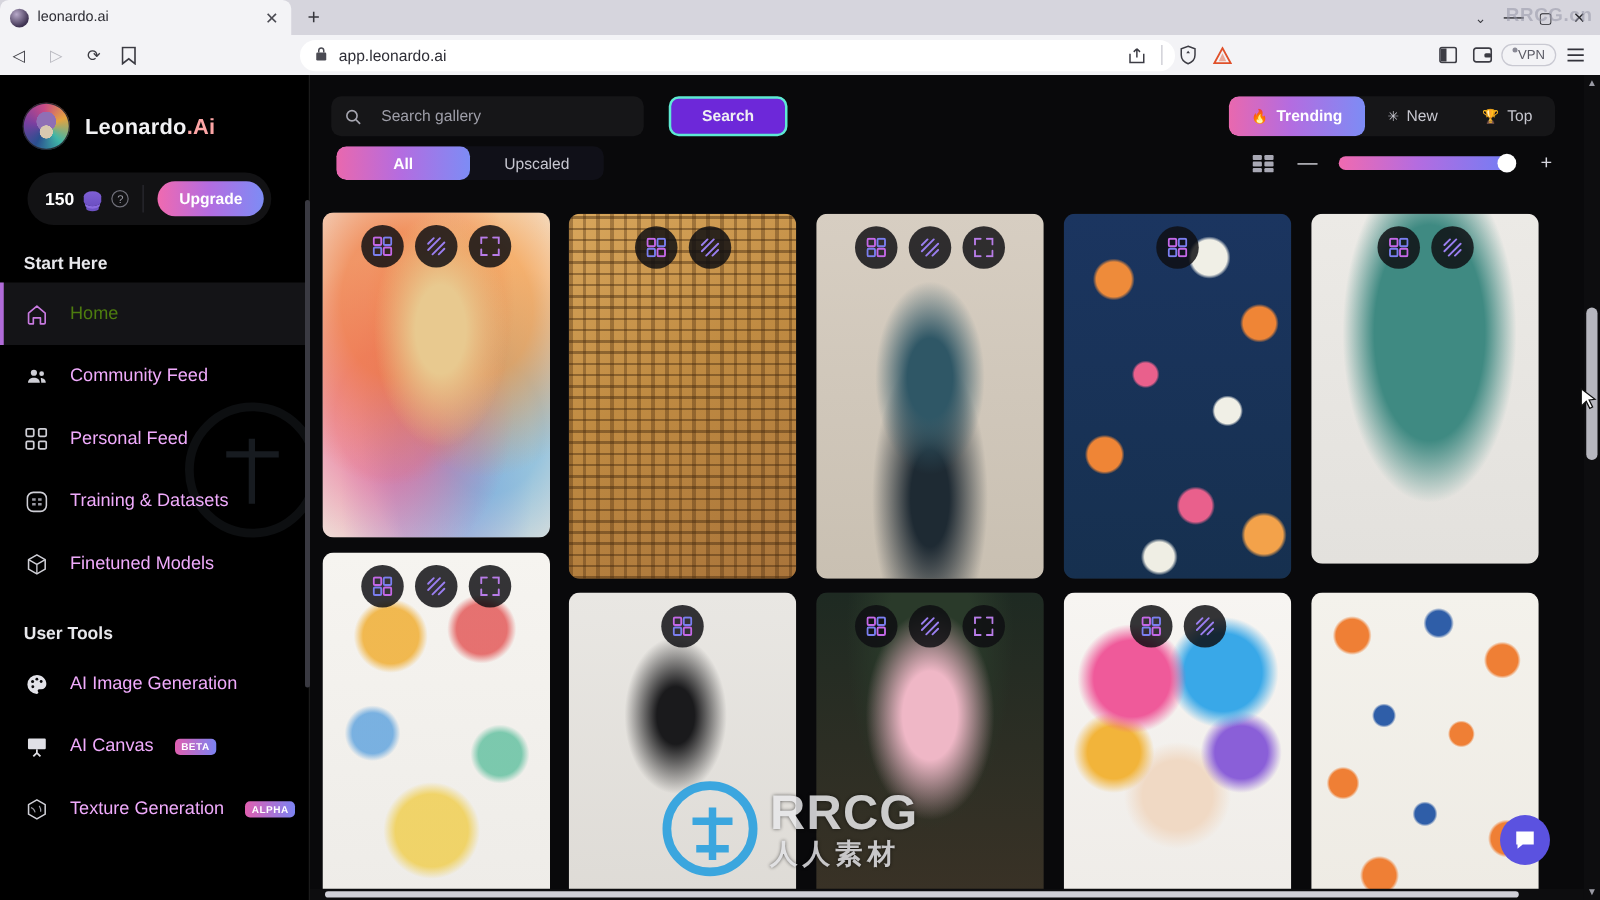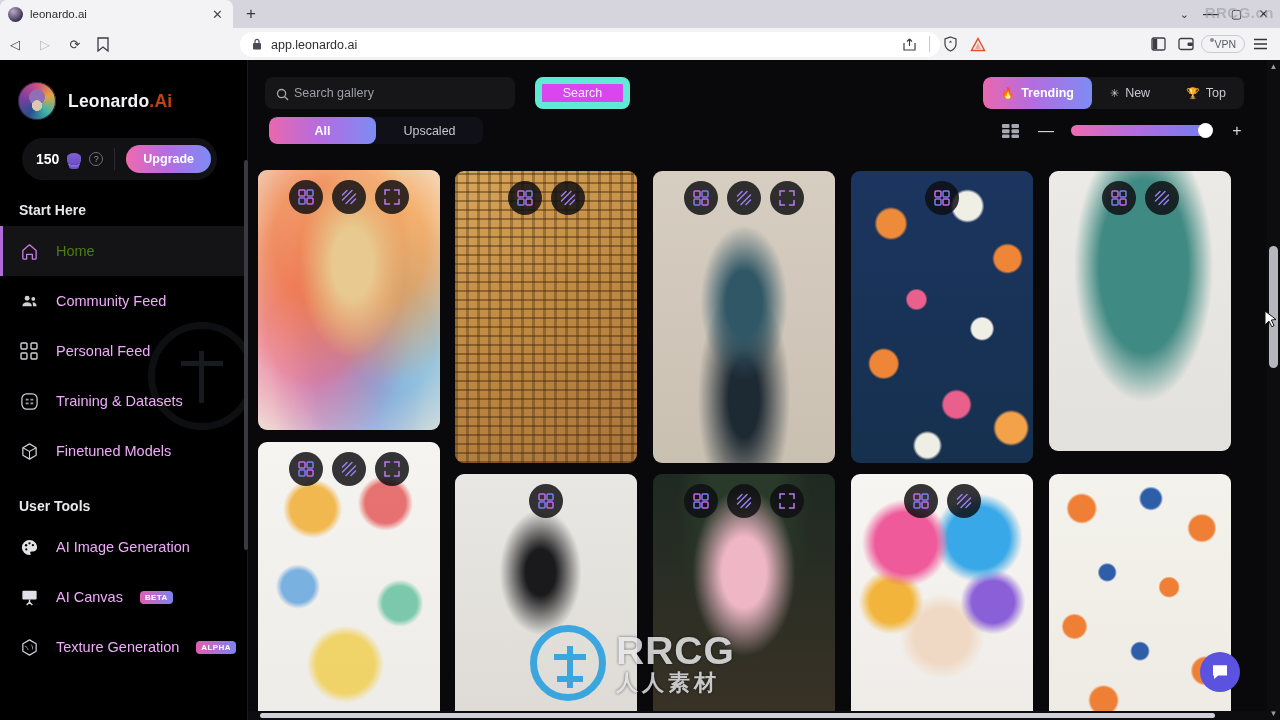--- a/index.html
+++ b/index.html
@@ -102,21 +102,21 @@
   .brand-avatar {
     width: 38px; height: 38px; border-radius: 50%;
     background:
       radial-gradient(circle at 50% 62%, #d9c9b0 0 17%, transparent 18%),
       radial-gradient(circle at 50% 40%, #8f6fb5 0 26%, transparent 27%),
       conic-gradient(from 210deg, #2a4f8f, #7a3fa0, #c84a86, #e5a33f, #3fb6a8, #2a4f8f);
     box-shadow: inset 0 0 0 1px #2a2a33;
     flex: none;
   }
   .brand-name { font-size: 17.5px; font-weight: 700; color: #f2f2f4; letter-spacing: .2px; }
-  .brand-name .ai { color: #c2410c; }
+  .brand-name .ai { color: #fca5a5; }
 
   .credit-pill {
     margin: 18px 0 0 22px; width: 195px; height: 42px;
     background: #121214; border-radius: 21px;
     display: flex; align-items: center; gap: 8px; padding: 0 6px 0 14px;
   }
   .credit-num { font-size: 14px; font-weight: 700; color: #fff; }
   .coin {
     width: 14px; height: 12px; flex: none;
     background:
@@ -179,34 +179,34 @@
   .main {
     position: absolute; left: 248px; top: 0; width: 1020px; height: 660px;
     background: #09090b; overflow: hidden;
   }
   .toolbar-row1 {
     position: absolute; left: 17px; top: 17px; right: 12px; height: 34px;
   }
   .search-box {
     position: absolute; left: 0; top: 0; width: 250px; height: 32px;
     background: #161618; border-radius: 8px;
-    display: flex; align-items: center; gap: 5px; padding: 0 11px;
+    display: flex; align-items: center; gap: 16px; padding: 0 11px;
   }
   .search-ico { width: 13px; height: 13px; flex: none; color: #a6a6b0; }
   .search-input {
     background: transparent; border: none; outline: none;
     color: #d4d4da; font-size: 12.5px; width: 100%;
     font-family: "Liberation Sans", sans-serif;
   }
   .search-input::placeholder { color: #9e9ea8; }
   .search-btn {
     position: absolute; left: 270px; top: 0; width: 95px; height: 32px;
-    border-radius: 8px; background: #d946ef;
-    border: 7px solid #5eead4;
-    color: #efeff3; font-size: 12.5px; font-weight: 400;
+    border-radius: 8px; background: #6d28d9;
+    border: 2px solid #5eead4;
+    color: #efeff3; font-size: 12.5px; font-weight: 700;
     display: flex; align-items: center; justify-content: center; cursor: pointer;
   }
   .sort-group {
     position: absolute; right: 12px; top: 0; height: 32px;
     display: flex; background: #161618; border-radius: 8px; overflow: hidden;
   }
   .sort-tab {
     display: flex; align-items: center; gap: 6px; padding: 0 18px;
     font-size: 12.5px; color: #c8c8d0; cursor: pointer; height: 32px;
   }

